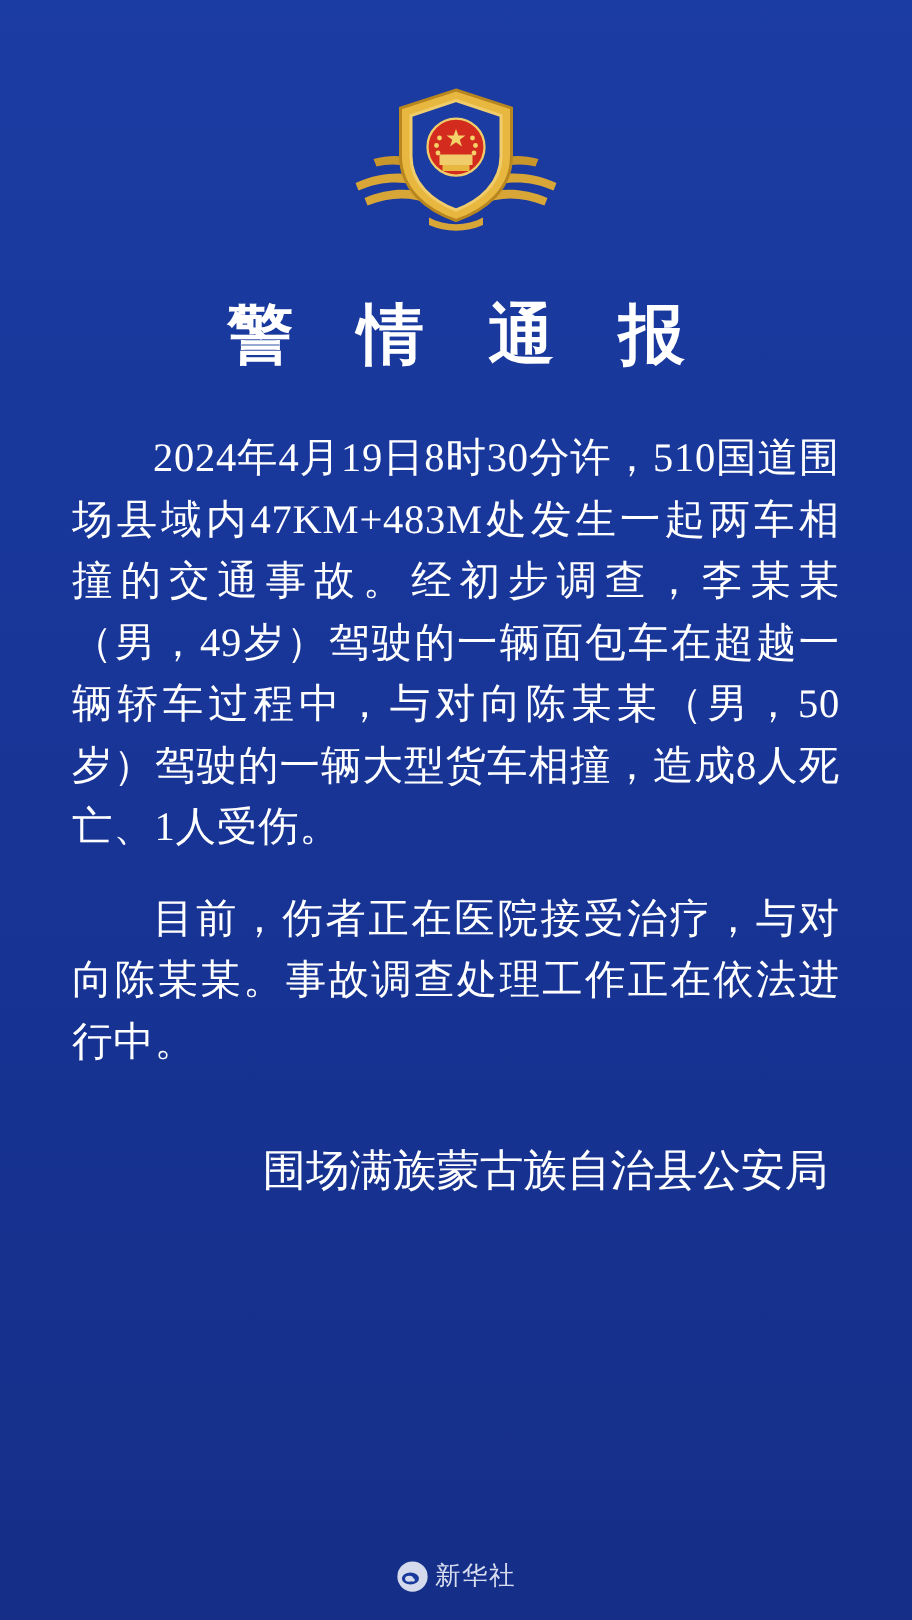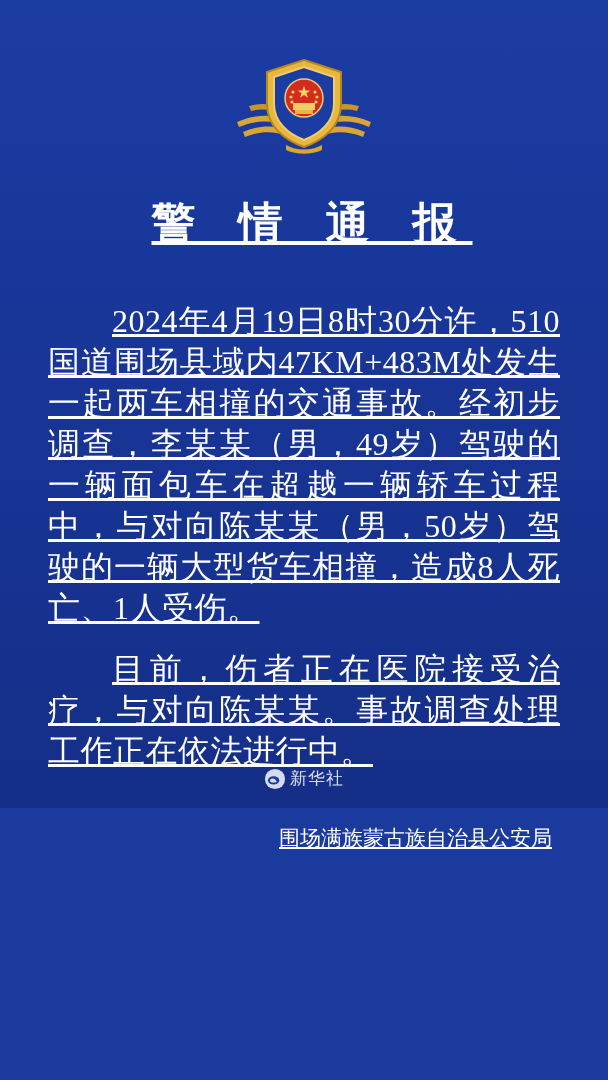--- a/index.html
+++ b/index.html
@@ -10,25 +10,24 @@
     width: 608px;
     height: 1080px;
     background: #1a3a9e;
     font-family: "Liberation Serif", serif;
     color: #ffffff;
     overflow: hidden;
     position: relative;
   }
   .page {
     width: 608px;
-    height: 808px;
+    height: 1080px;
     background: linear-gradient(180deg, #1b3ca3 0%, #173393 60%, #152f88 100%);
     position: relative;
     box-sizing: border-box;
-    text-decoration: underline;
   }
   
   .emblem-wrap {
     width: 100%;
     display: flex;
     justify-content: center;
     padding-top: 48px;
   }
   .emblem {
     position: relative;
@@ -46,37 +45,37 @@
     letter-spacing: 16px;
     font-weight: bold;
     margin-top: 36px;
     text-indent: 16px;
     font-family: "Liberation Serif", serif;
     color: #ffffff;
   }
 
   
   .body-text {
-    margin: 48px 48px 0 48px;
-    font-size: 32px;
+    margin: 32px 48px 0 48px;
+    font-size: 27px;
     line-height: 41px;
     text-align: justify;
     text-justify: inter-ideograph;
     letter-spacing: 0.5px;
   }
   .para {
     text-indent: 2em;
     margin: 0 0 20px 0;
   }
 
   
   .signature {
     margin: 46px 56px 0 0;
     text-align: right;
-    font-size: 21px;
+    font-size: 29px;
     line-height: 40px;
   }
   .sig-org { display: block; }
   .sig-date { display: block; padding-right: 38px; }
 
   
   .footer {
     position: absolute;
     left: 0;
     bottom: 18px;

